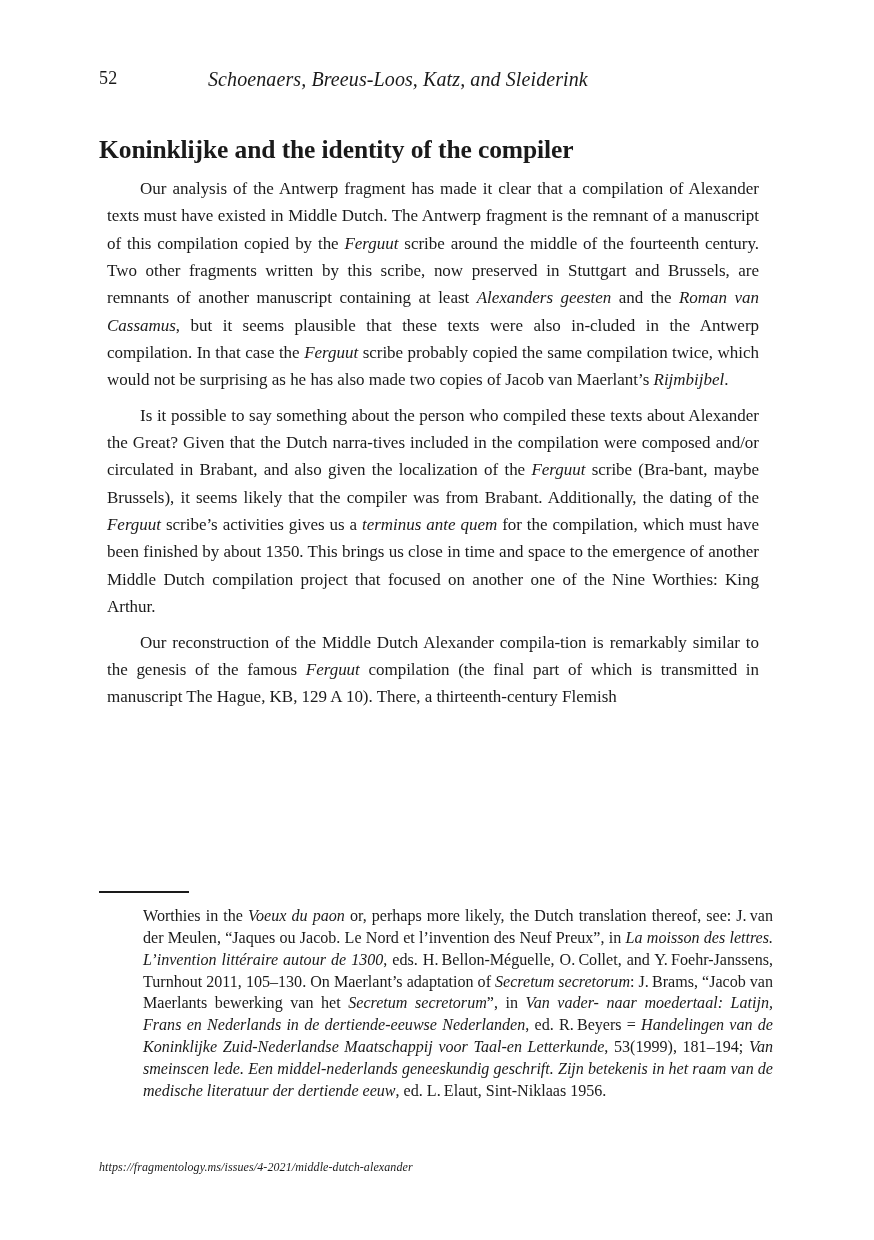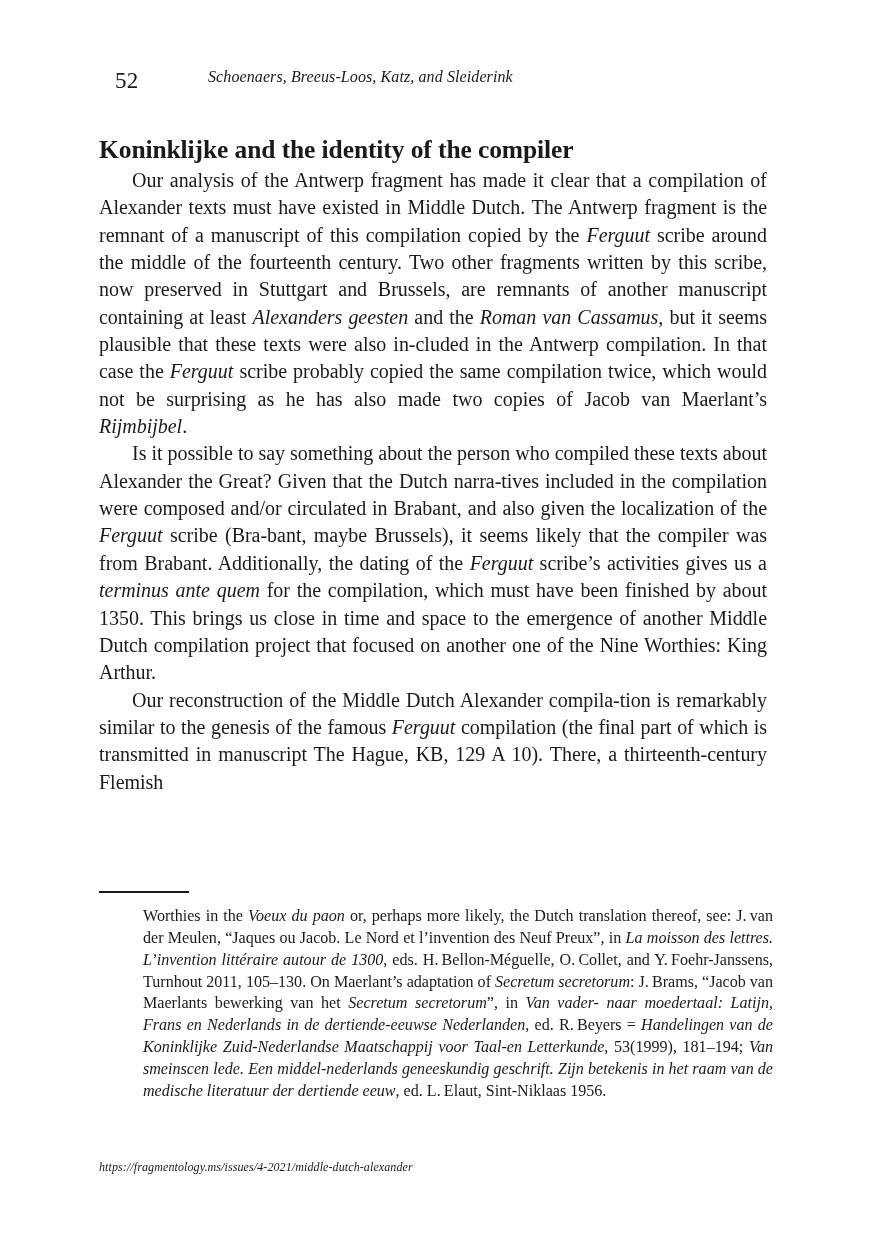--- a/index.html
+++ b/index.html
@@ -29,32 +29,32 @@
   .running-head {
     position: absolute;
     top: 68px;
     left: 0;
     width: 668px;
     height: 30px;
     font-size: 19.5px;
   }
   .folio {
     position: absolute;
-    left: 16px;
+    left: 0;
     top: 0;
-    font-size: 23px;
+    font-size: 18px;
     letter-spacing: 0.2px;
     font-feature-settings: "onum" 1;
   }
   .head-title {
     position: absolute;
     left: 109px;
     top: 0;
     font-style: italic;
-    font-size: 16px;
+    font-size: 20px;
     letter-spacing: 0.1px;
     white-space: nowrap;
   }
 
   
   .section-heading {
     position: absolute;
     top: 118px;
     left: 0;
     width: 668px;
@@ -65,24 +65,24 @@
   }
 
   
   .body-block {
     position: absolute;
     top: 167px;
     left: 0;
     width: 668px;
   }
   .para {
-    margin: 0;
+    margin: 8px;
     text-align: justify;
     text-justify: inter-word;
-    font-size: 20px;
+    font-size: 17px;
     line-height: 27.35px;
     text-indent: 33px;
     hyphens: manual;
     letter-spacing: -0.02px;
   }
   .para i { font-style: italic; }
 
   
   .fn-rule {
     position: absolute;

